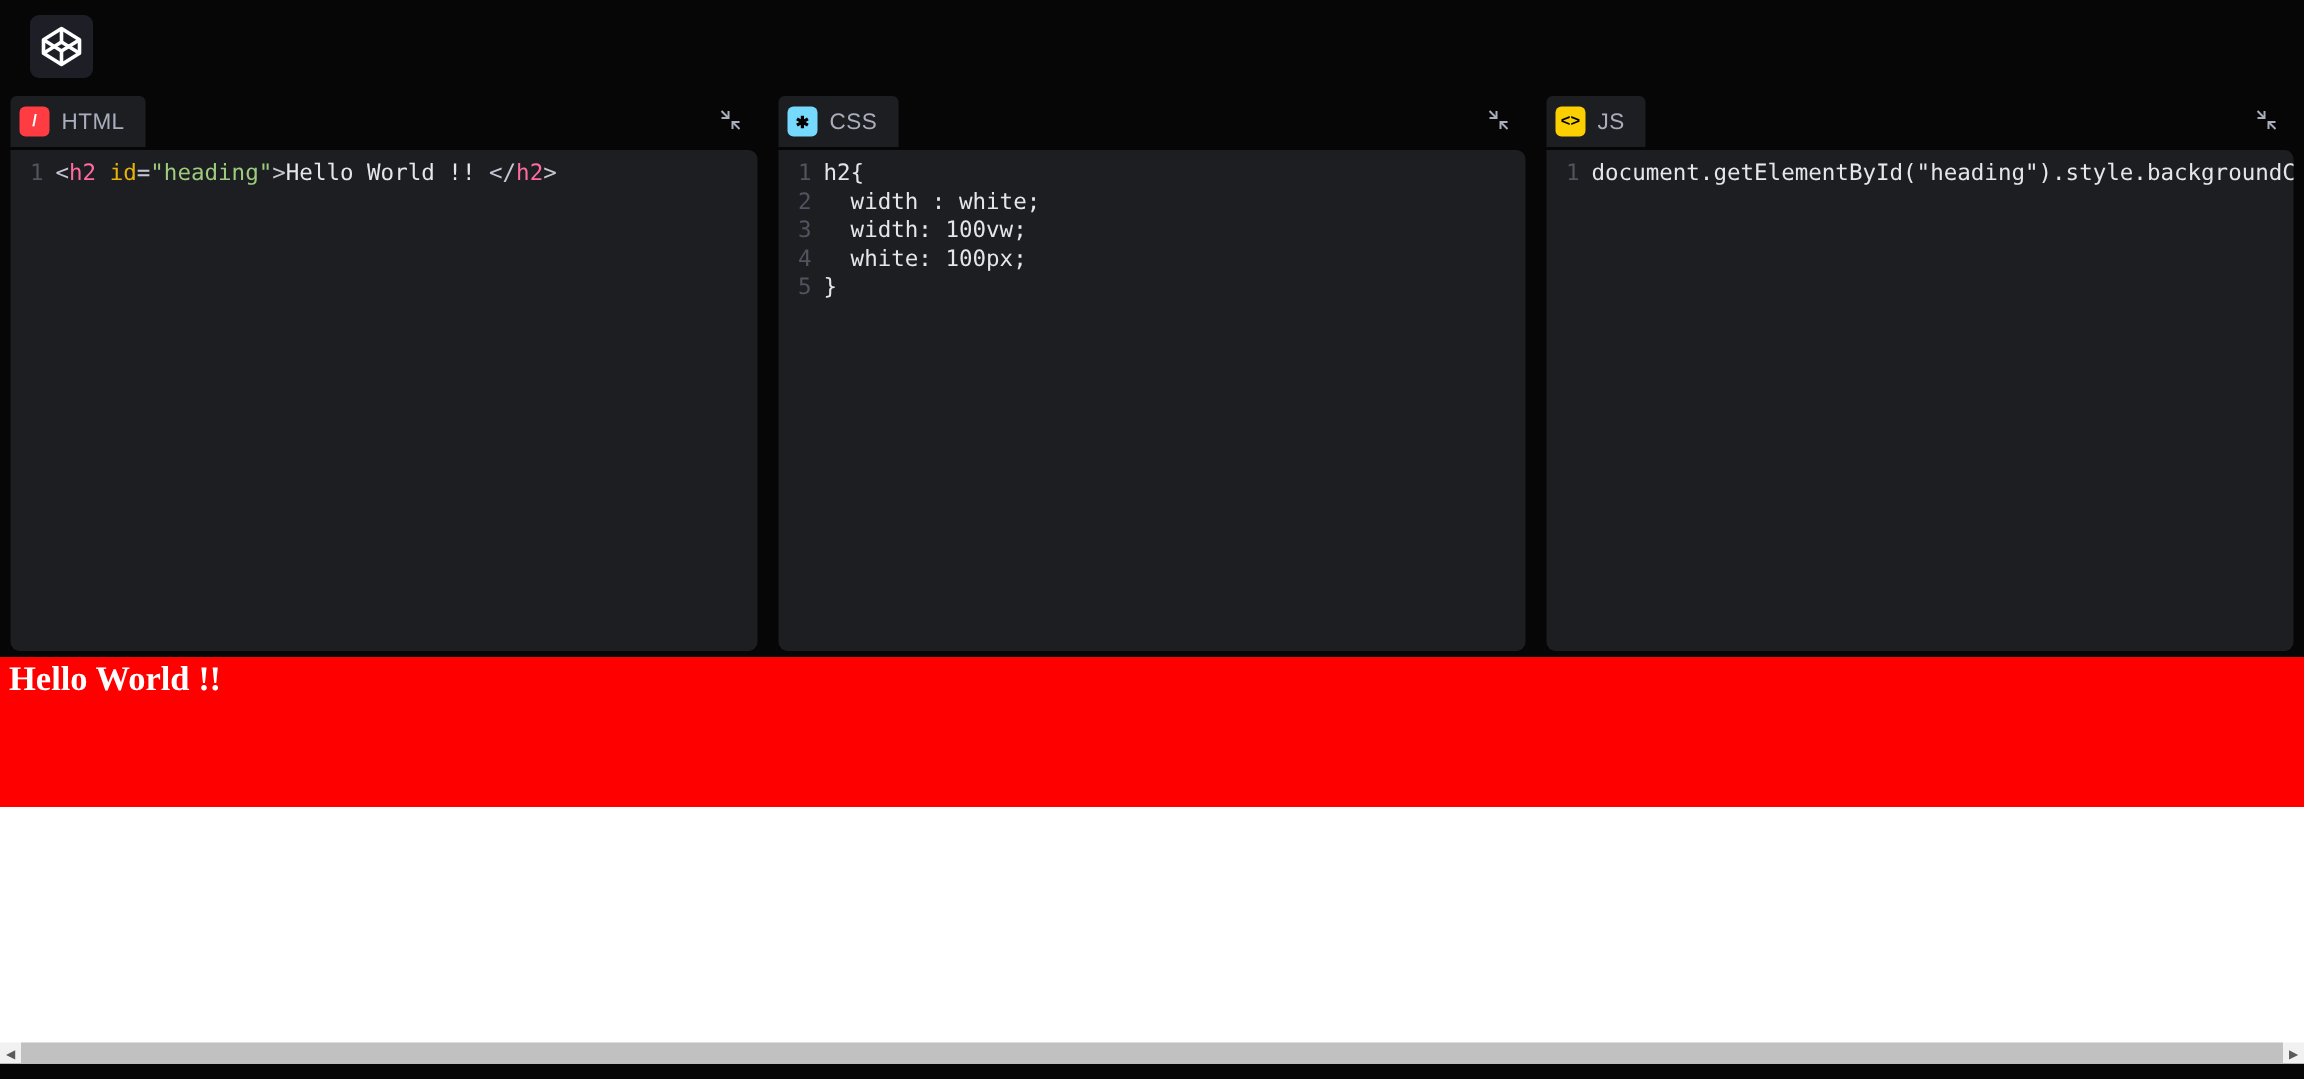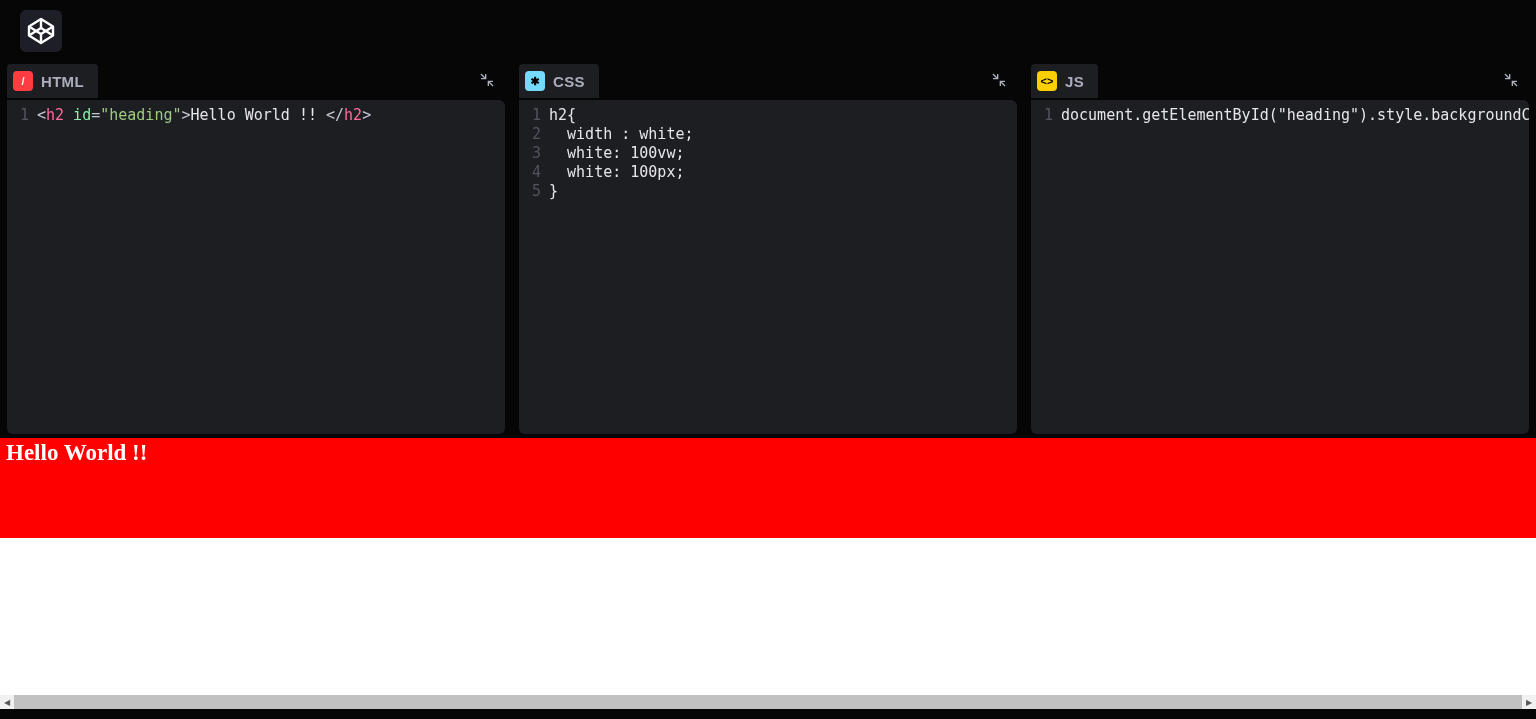--- a/index.html
+++ b/index.html
@@ -63,21 +63,21 @@
     justify-content: center;
     font-size: 11px;
     font-weight: 700;
     color: #000;
   }
   .tab-icon.html-ic { background: #ff3c41; color:#fff; }
   .tab-icon.css-ic  { background: #76daff; }
   .tab-icon.js-ic   { background: #fcd000; }
   .tab-label {
     color: #aaaebc;
-    font-weight: 700;
+    font-weight: 400;
     font-size: 15px;
     letter-spacing: 0.3px;
   }
   .collapse-icon {
     position: absolute;
     right: 6px;
     top: 6px;
     width: 24px;
     height: 24px;
     display: flex;
@@ -106,21 +106,21 @@
     width: 30px;
     text-align: right;
     padding-right: 8px;
     color: #51545f;
     user-select: none;
     flex-shrink: 0;
   }
   .code-content { flex: 1; }
 
   .tok-tag   { color: #ff6b9d; text-align: center; }
-  .tok-attr  { color: #86efac; }
+  .tok-attr  { color: #eab308; }
   .tok-str   { color: #9ecb7e; }
   .tok-punc  { color: #c5c8d4; }
   .tok-text  { color: #e6e6ea; }
 
   .output {
     background: #ffffff;
     height: 271px;
     position: relative;
     margin-top: 4px;
   }
@@ -215,21 +215,21 @@
               <polyline points="21,14 14,14 14,21"></polyline>
               <line x1="10" y1="10" x2="3" y2="3"></line>
               <line x1="14" y1="14" x2="21" y2="21"></line>
             </g>
           </svg>
       </div>
     </div>
     <div class="editor">
         <div class="code-line"><span class="gutter">1</span><span class="code-content"><span class="tok-text">h2{</span></span></div>
         <div class="code-line"><span class="gutter">2</span><span class="code-content"><span class="tok-text">  width : white;</span></span></div>
-        <div class="code-line"><span class="gutter">3</span><span class="code-content"><span class="tok-text">  white: 100vw;</span></span></div>
+        <div class="code-line"><span class="gutter">3</span><span class="code-content"><span class="tok-text">  width: 100vw;</span></span></div>
         <div class="code-line"><span class="gutter">4</span><span class="code-content"><span class="tok-text">  white: 100px;</span></span></div>
         <div class="code-line"><span class="gutter">5</span><span class="code-content"><span class="tok-text">}</span></span></div>
       </div>
   </div>
 
   <div class="panel">
     <div class="panel-header">
       <div class="tab">
         <div class="tab-icon js-ic">&lt;&gt;</div>
         <div class="tab-label">JS</div>

